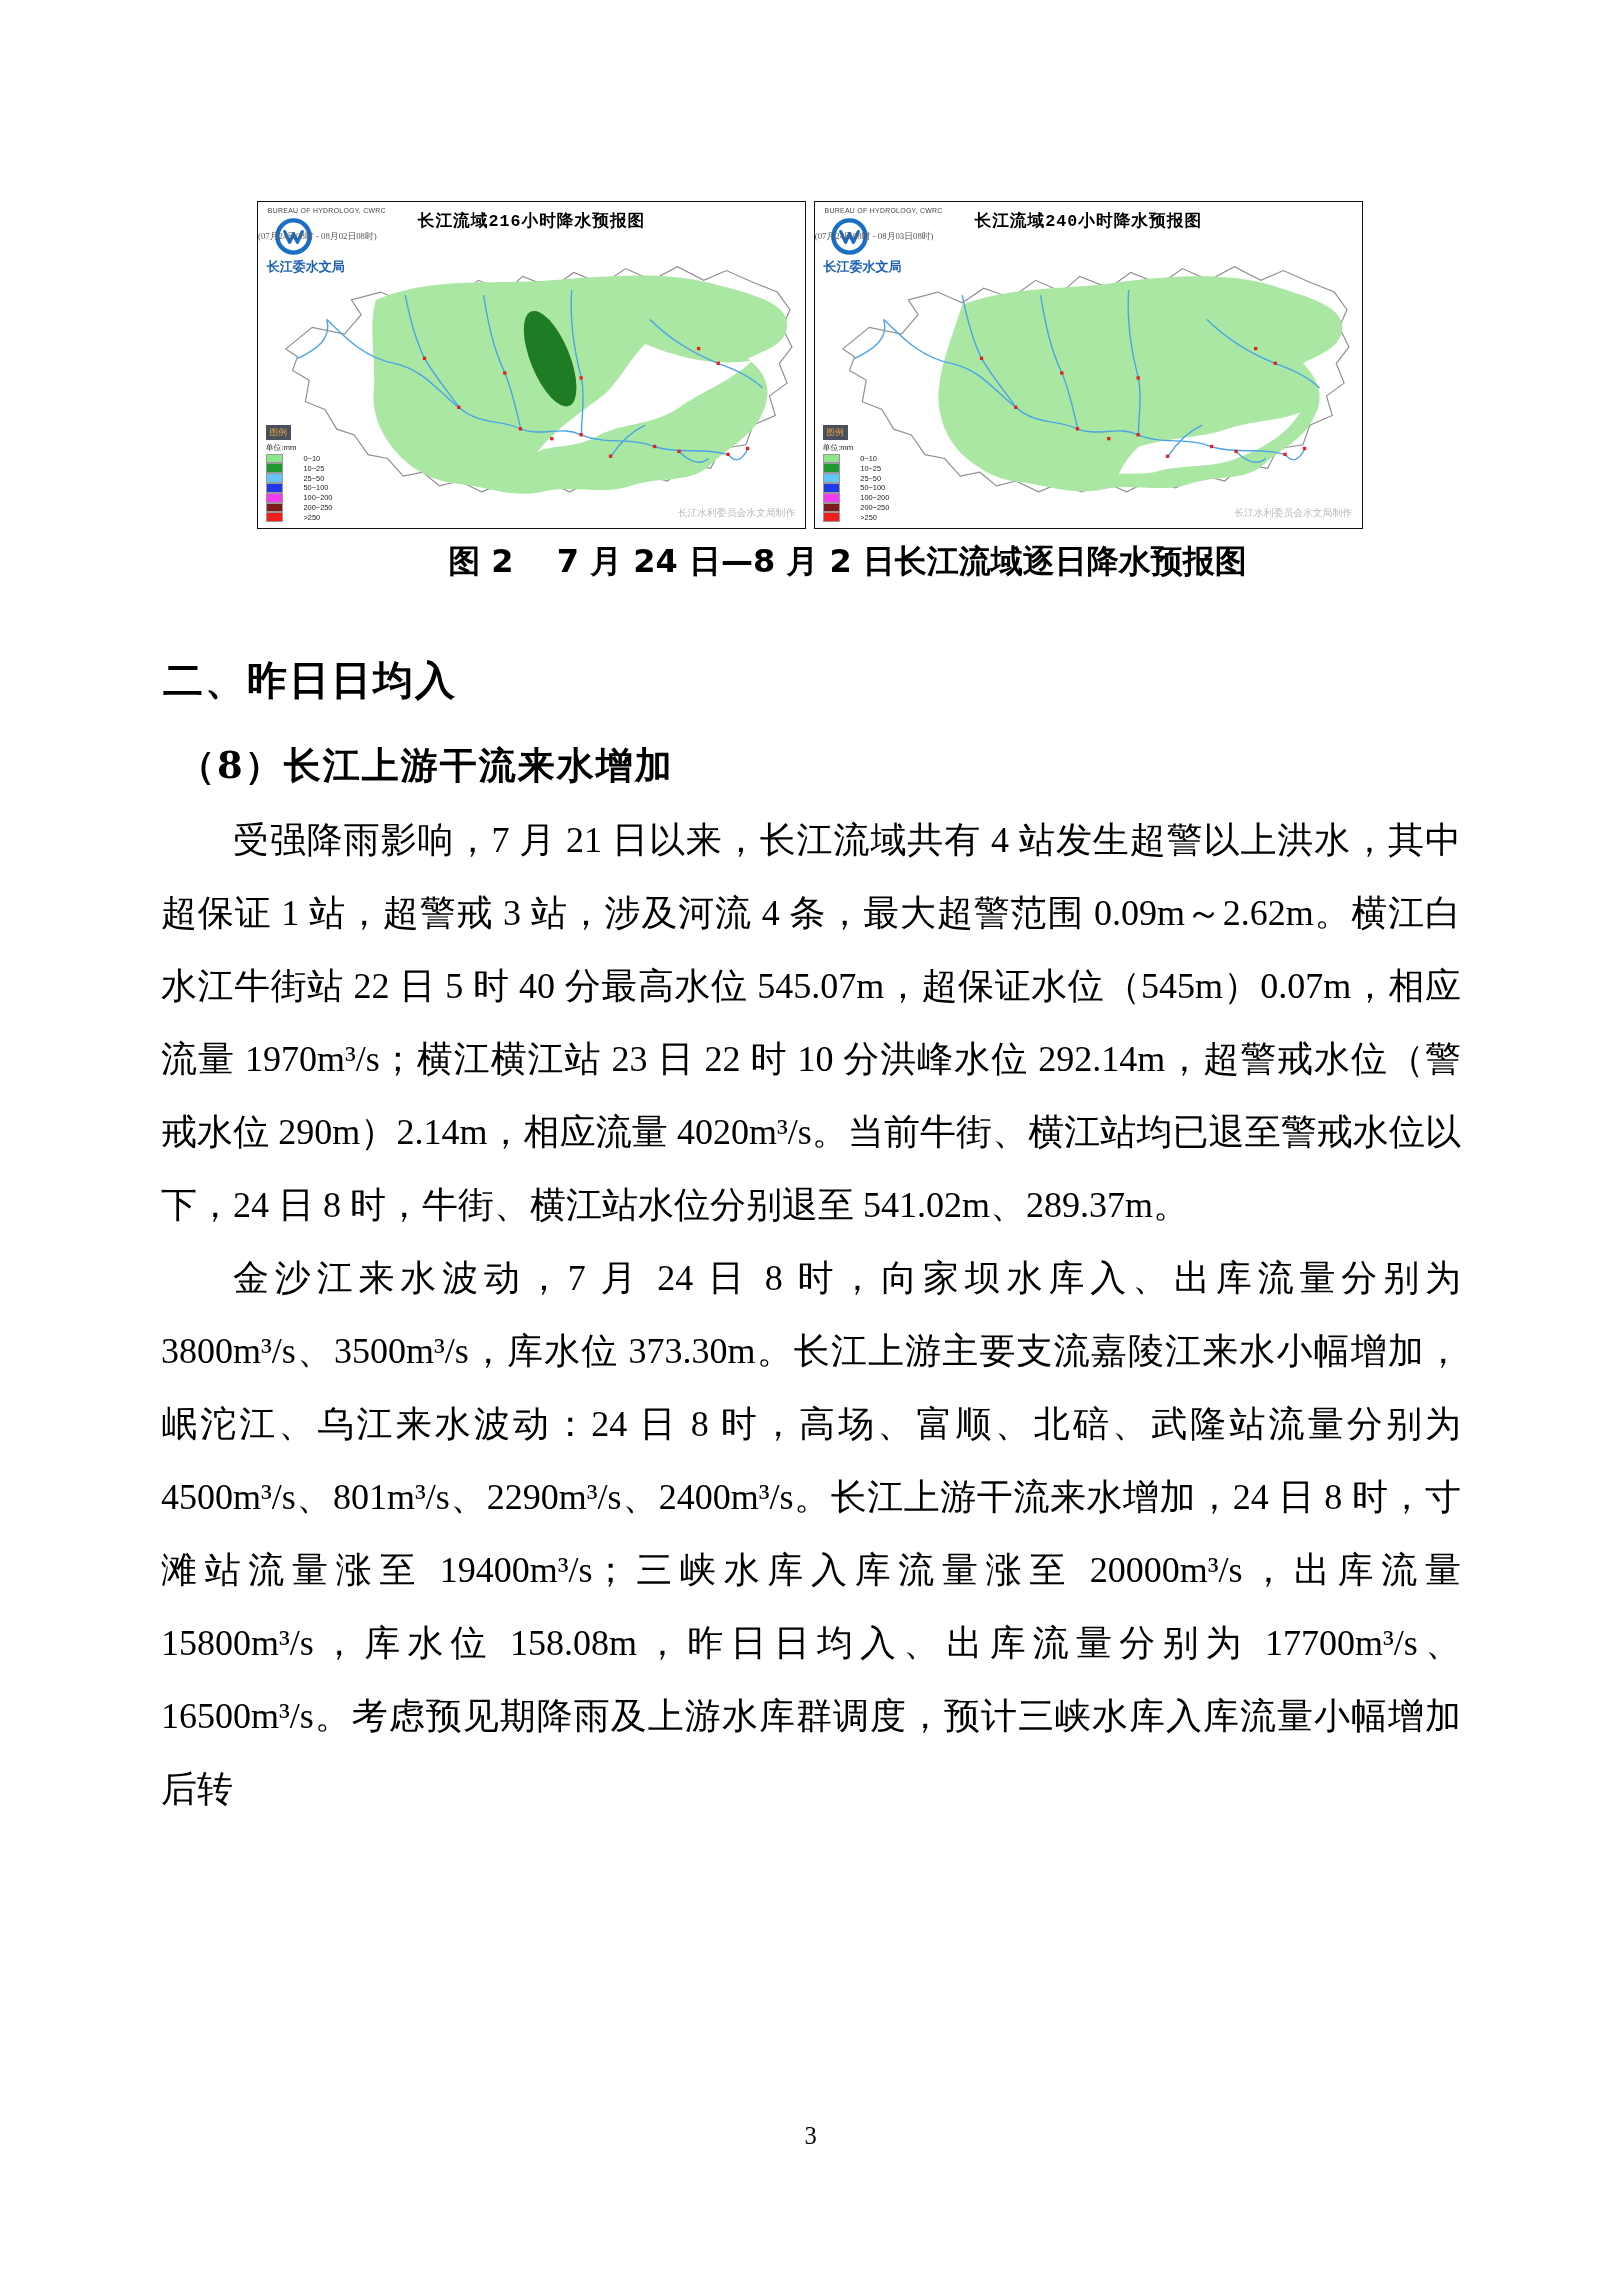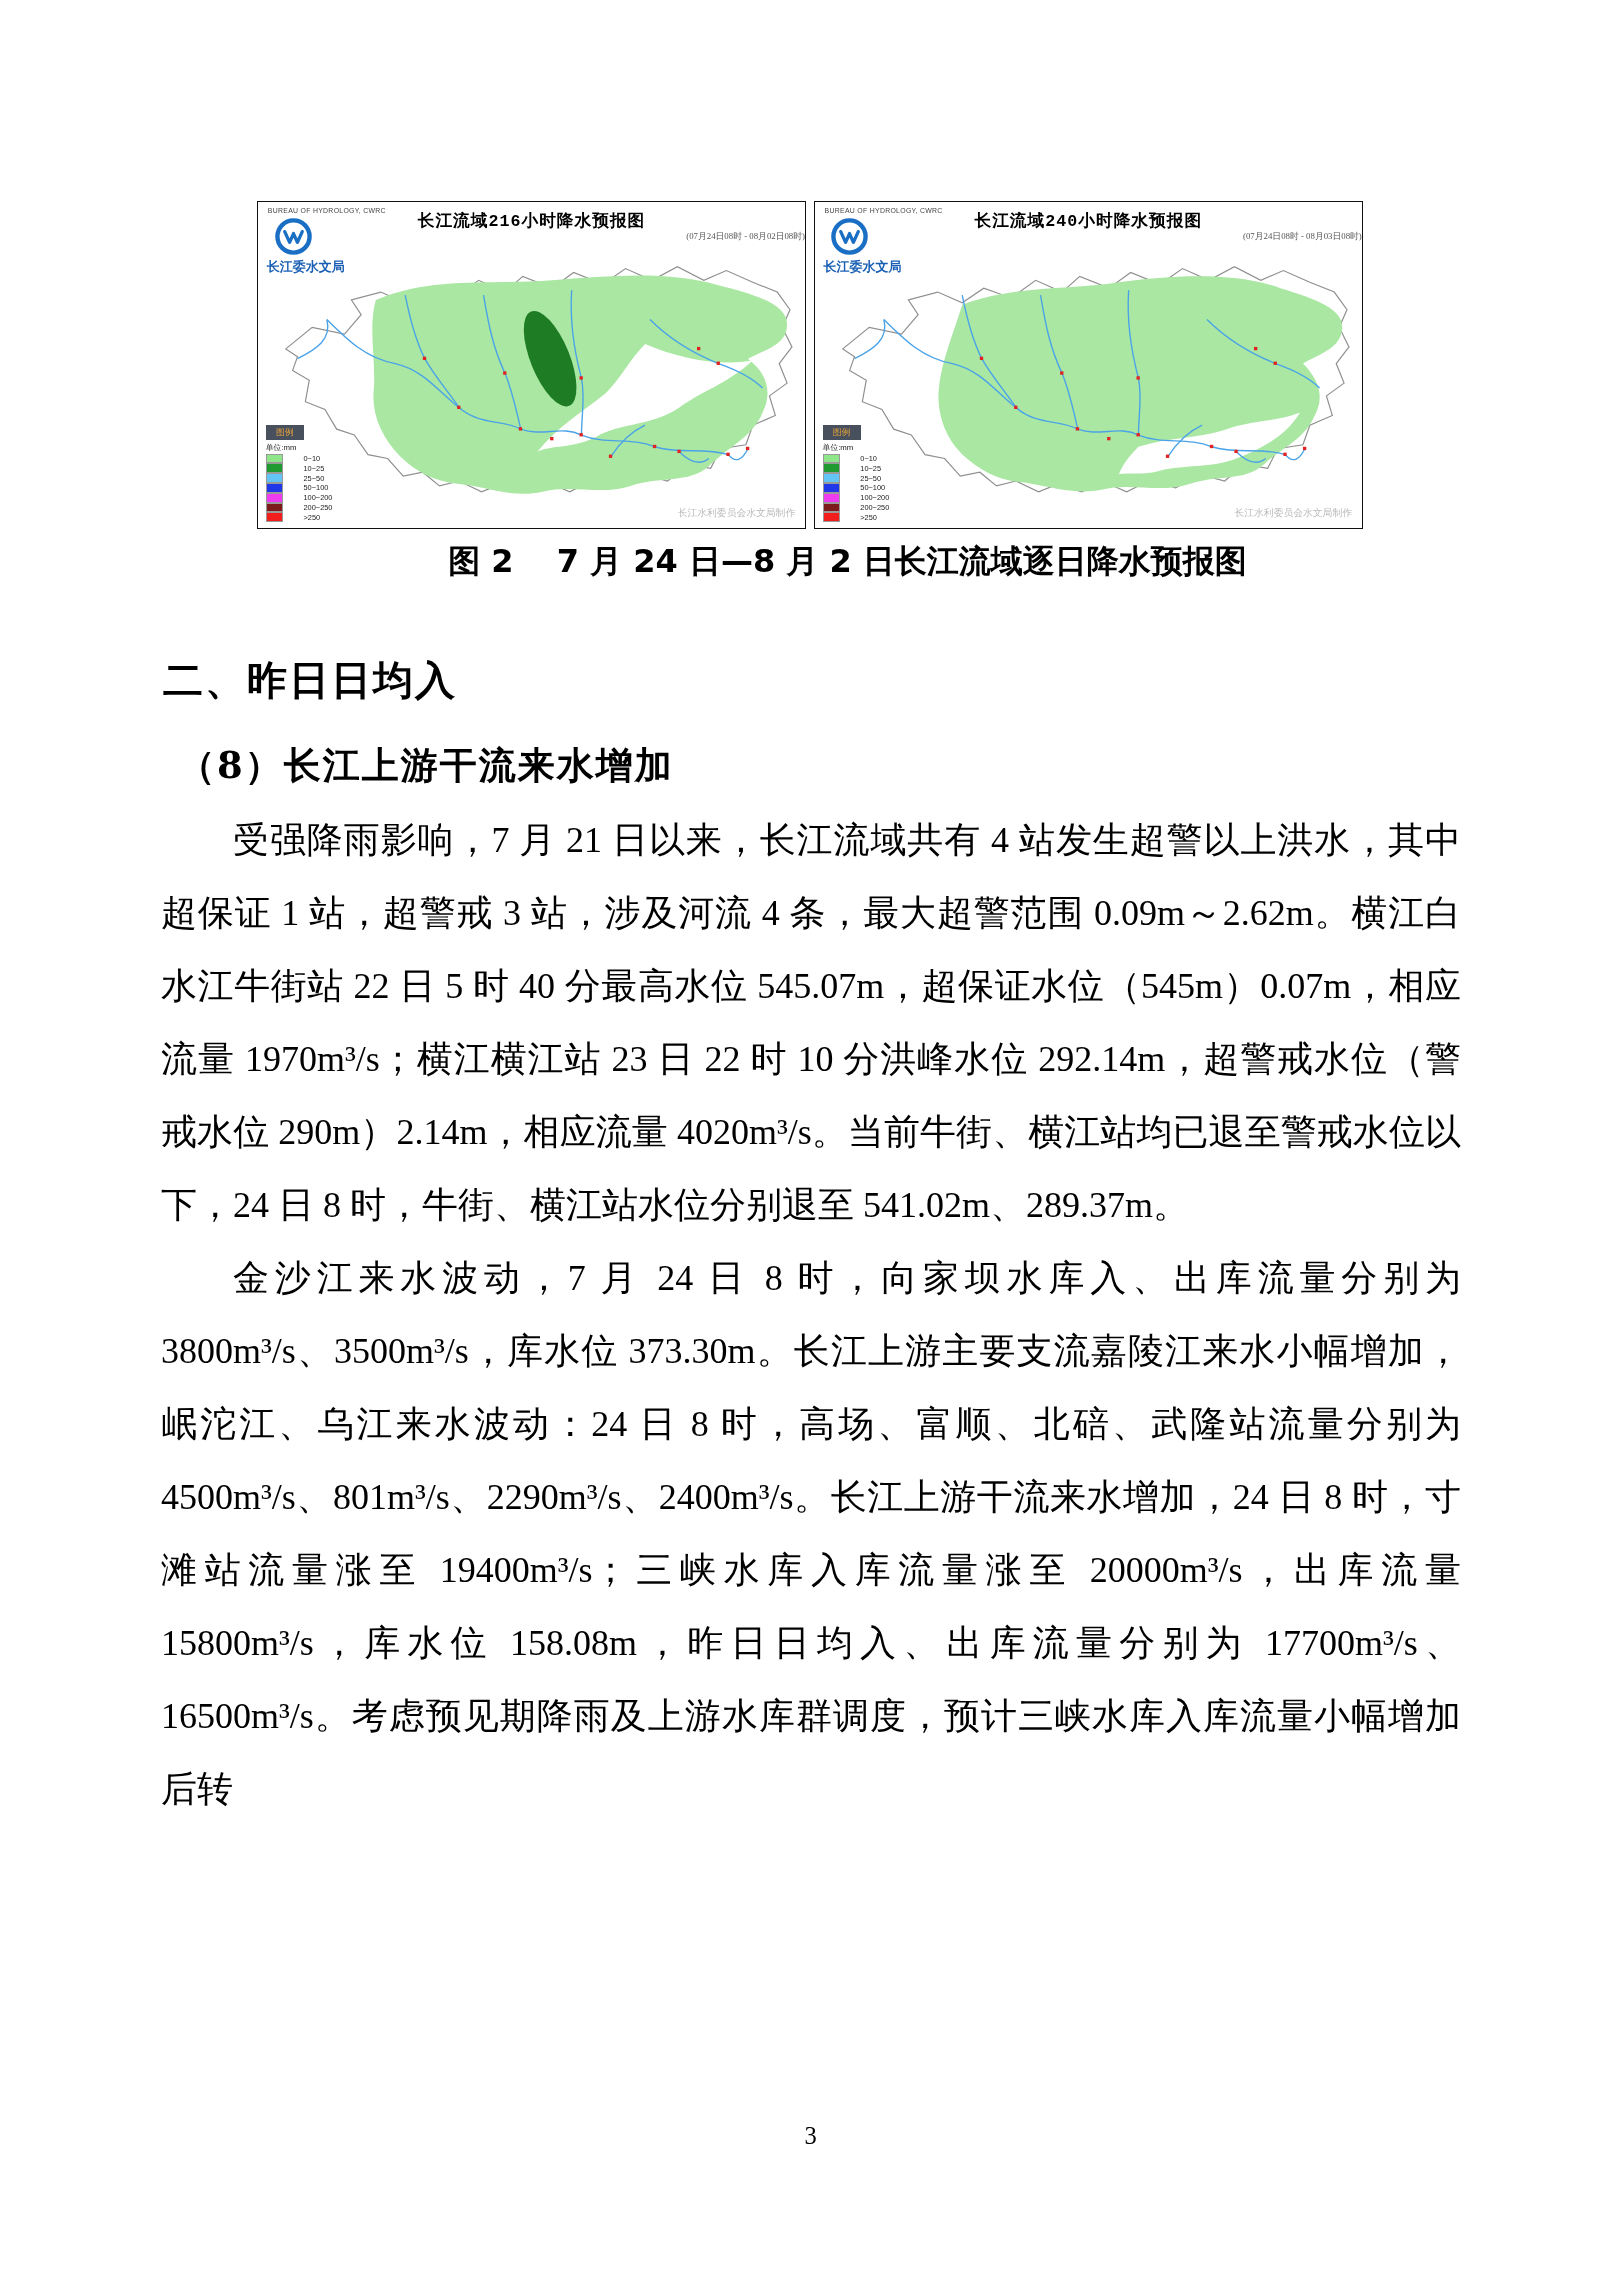--- a/index.html
+++ b/index.html
@@ -20,27 +20,27 @@
     position:absolute; top:4.9px; left:9.8px; font-size:6.9px; color:#444;
     font-family:"Liberation Sans","DejaVu Sans",sans-serif; letter-spacing:0.3px;
   }
   .map-logo { position:absolute; top:14.7px; left:15.7px; }
   .map-org-cn { position:absolute; top:56px; left:8.8px; font-size:13px; color:#1a5fb4; font-weight:bold; }
   .map-title {
     position:absolute; top:6.9px; left:0; width:100%; text-align:center;
     font-size:16.7px; font-weight:bold; letter-spacing:1px;
     font-family:Liberation Mono, monospace;
   }
-  .map-subtitle { position:absolute; top:29px; left:0; width:100%; text-align:right; font-size:8.8px; color:#555; }
+  .map-subtitle { position:absolute; top:29px; left:0; width:100%; text-align:left; font-size:8.8px; color:#555; }
   .legend {
     position:absolute; left:7.8px; bottom:5.9px; z-index:3;
     font-family:"Liberation Sans","DejaVu Sans",sans-serif;
   }
   .legend-header {
-    width:38px; height:14.7px; background:#47505c; color:#e8a33d;
+    width:25px; height:14.7px; background:#47505c; color:#e8a33d;
     font-size:8.8px; line-height:14.7px; text-align:center; margin-bottom:2px;
   }
   .legend-unit { font-size:7.8px; color:#222; margin-bottom:1px; }
   .lg-row { display:flex; align-items:center; gap:20px; height:9.8px; }
   .sw { width:15.7px; height:7.8px; display:inline-block; border:0.5px solid #999; }
   .lg-label { font-size:7.4px; color:#222; }
   .watermark { position:absolute; right:9.8px; bottom:7.8px; font-size:9.8px; color:#b9b9b9; z-index:3; }
 
   
   .caption {

